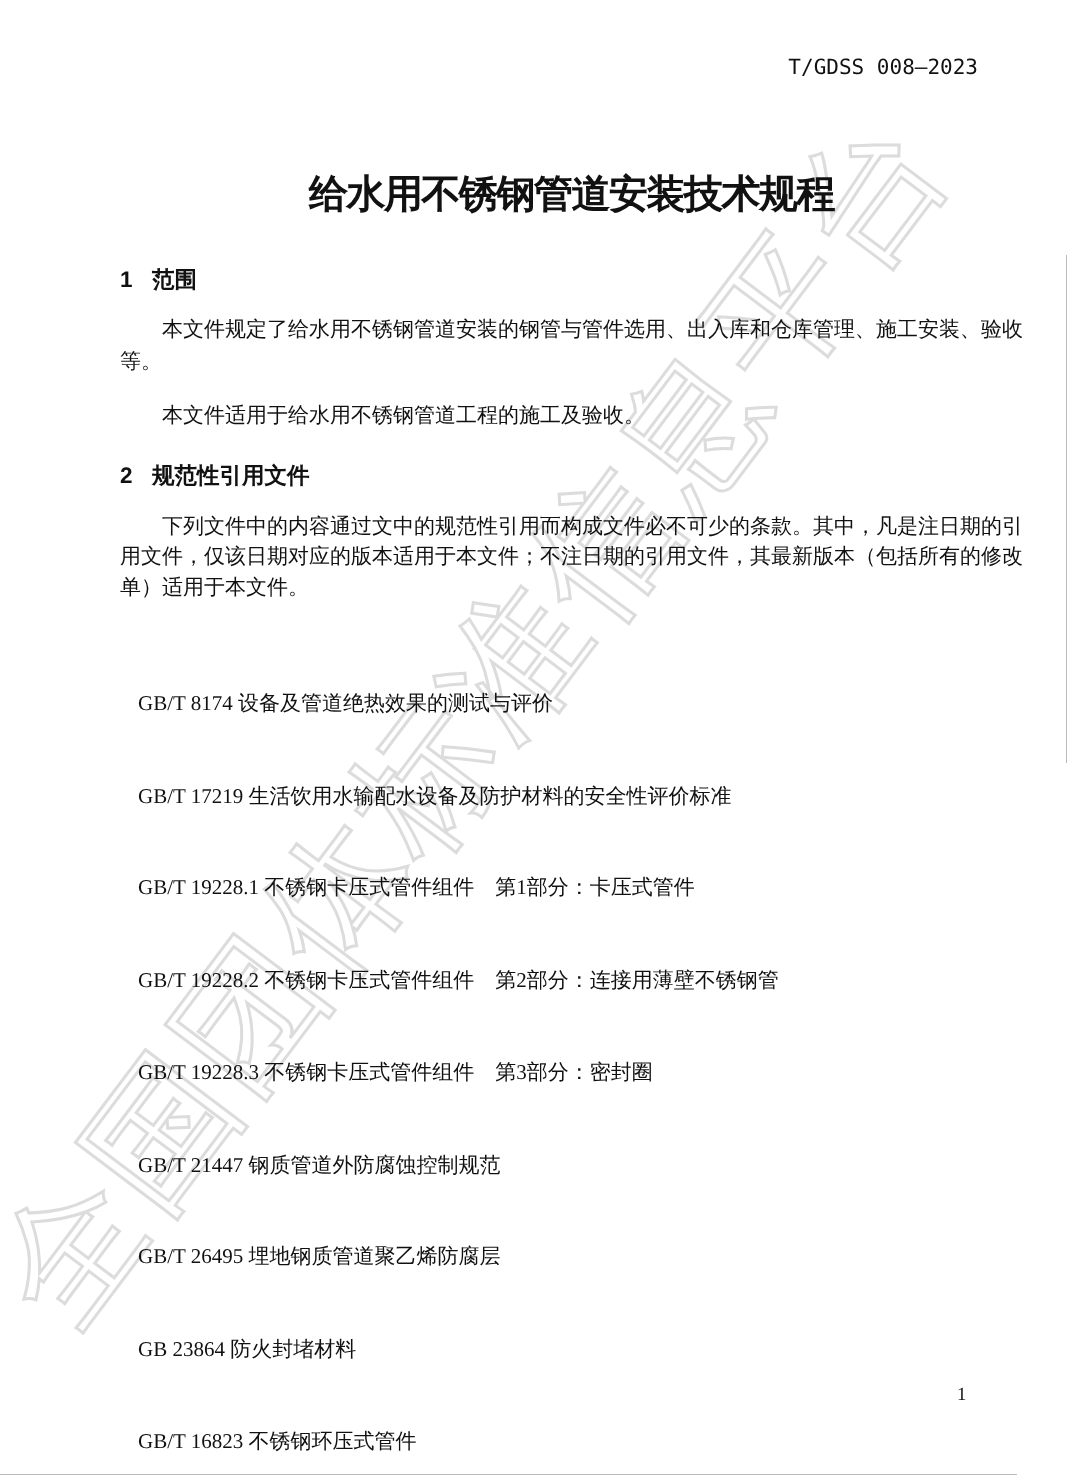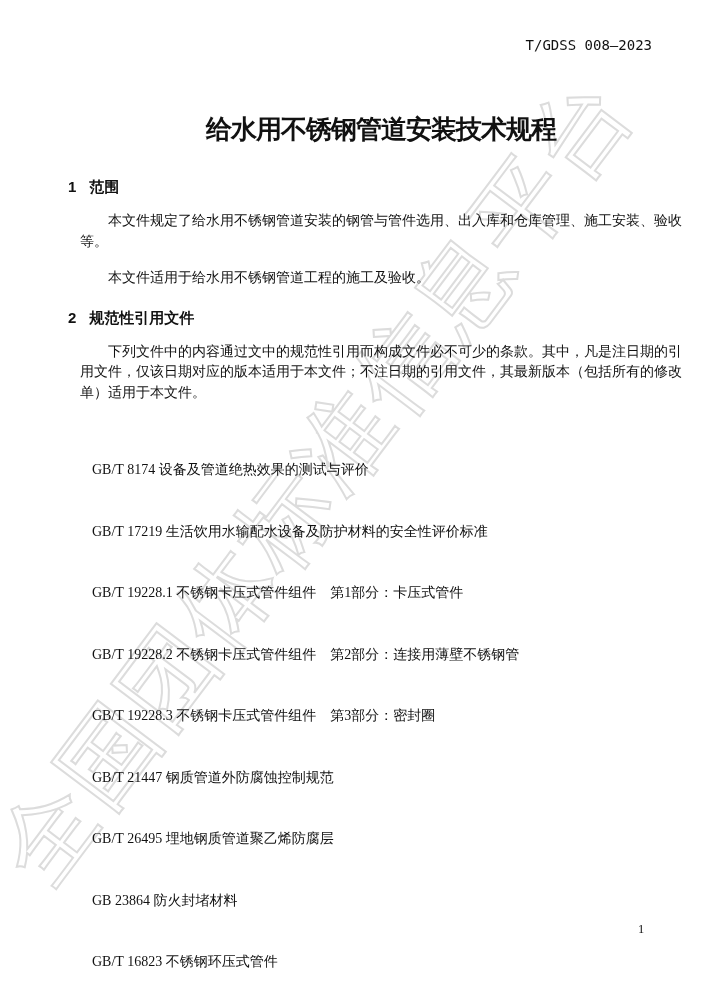--- a/index.html
+++ b/index.html
@@ -22,21 +22,21 @@
     font-family:"DejaVu Sans Mono","Liberation Mono",monospace;
     font-weight:400; font-size:14px; line-height:15px;
   }
   .doc-title {
     margin:59px 0 14px; text-align:center;
     font-family:"Liberation Sans","DejaVu Sans",sans-serif;
     font-weight:700; font-size:26px; letter-spacing:-1px; line-height:34px;
   }
   .sec-heading {
     font-family:"Liberation Sans","DejaVu Sans",sans-serif;
-    font-weight:700; font-size:15px; line-height:16px; margin:4px;
+    font-weight:700; font-size:15px; line-height:16px; margin:16px;
   }
   .sec-heading .num { display:inline-block; margin-right:13px; }
   .h1 { margin-top:33px; }
   .h2 { margin-top:21px; }
   p.body { margin:16px; font-size:14px; line-height:20.5px; text-align:justify; text-indent:2em; }
   .mt19 { margin-top:19px; }
   .mt21 { margin-top:21px; }
   .refs {
     margin:0 0 0 28px; padding:0; list-style:none;
     font-size:14px; line-height:20.5px; white-space:pre-wrap;

